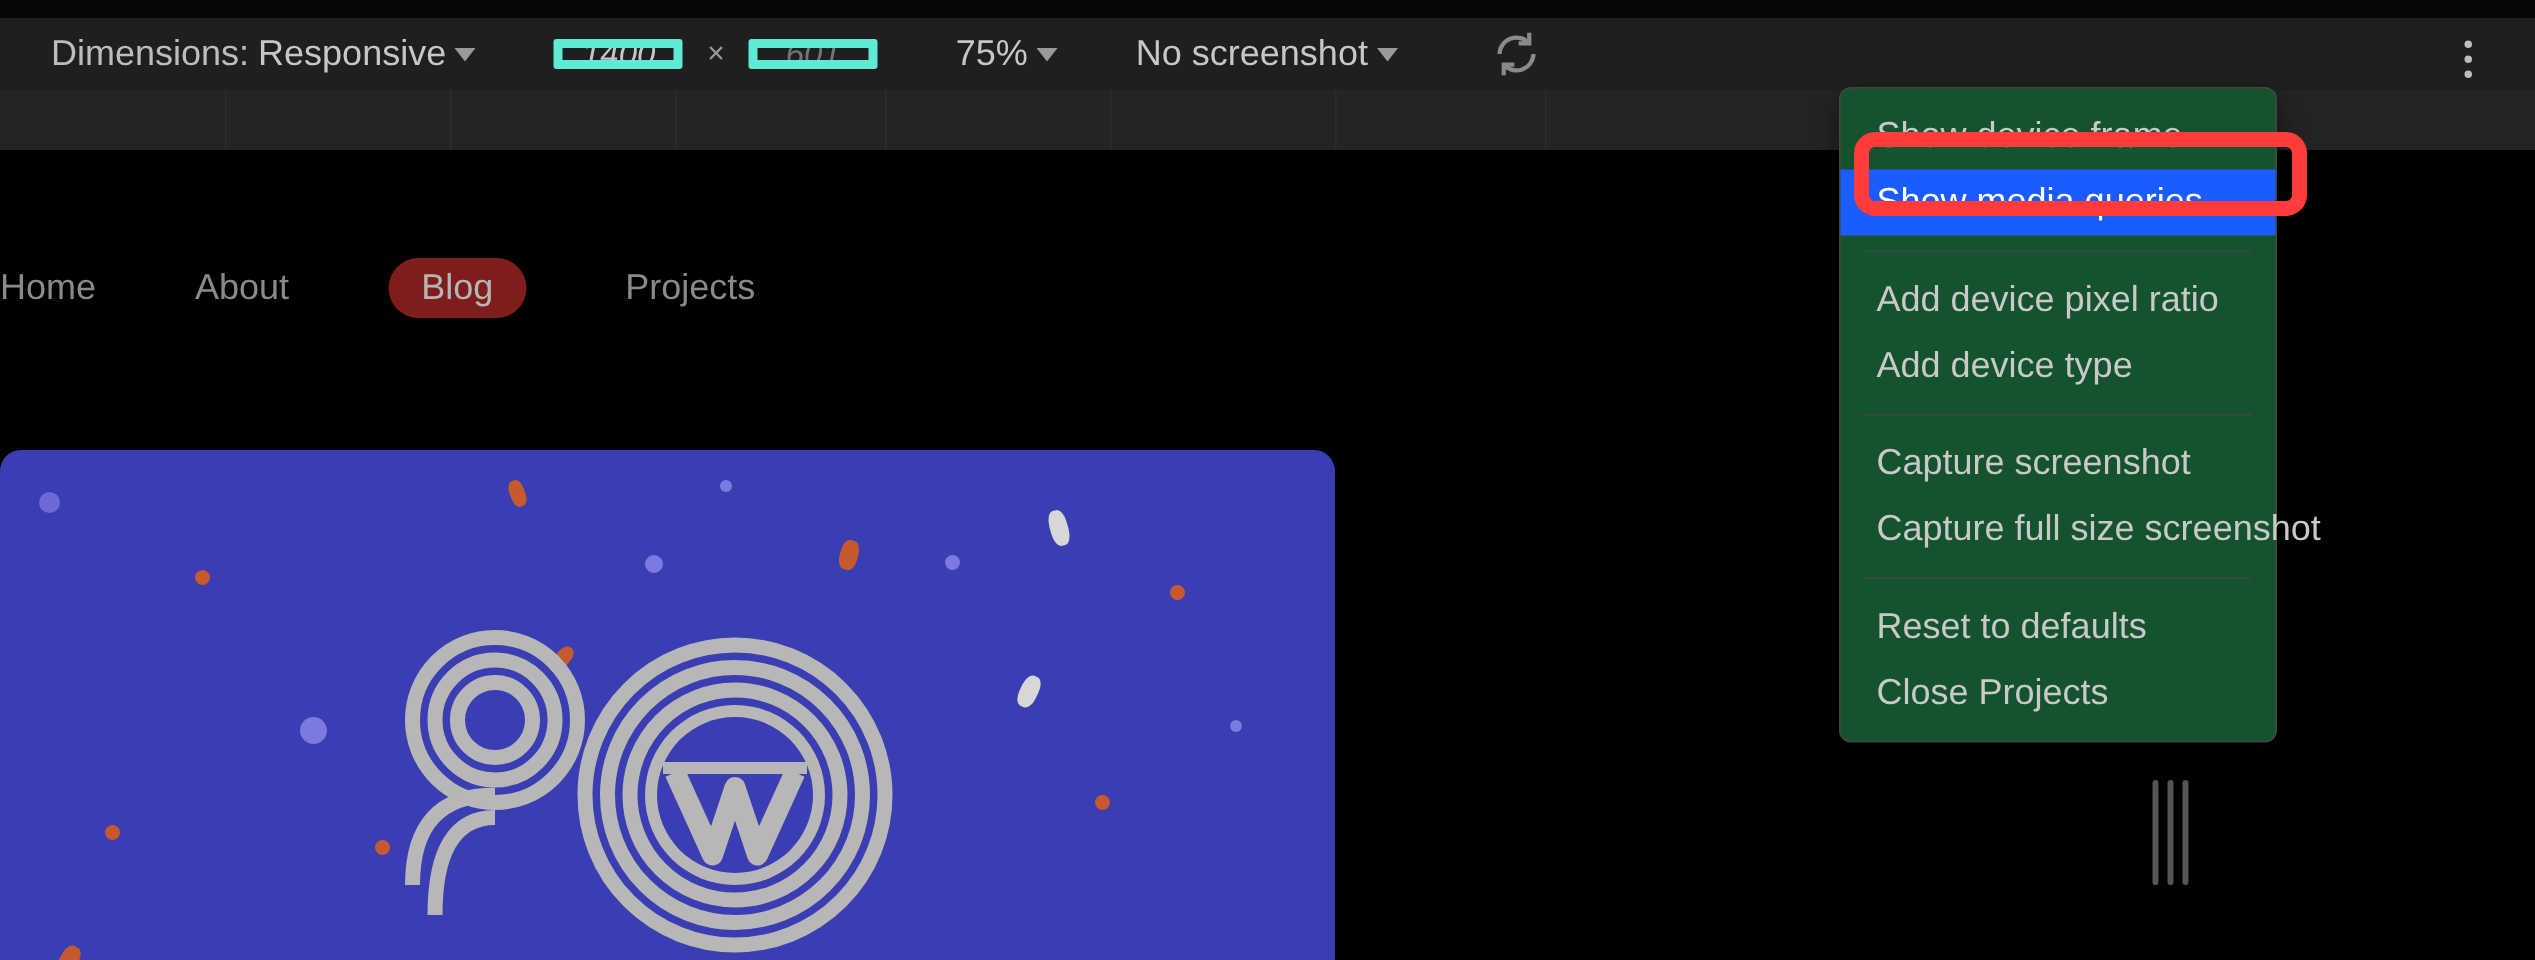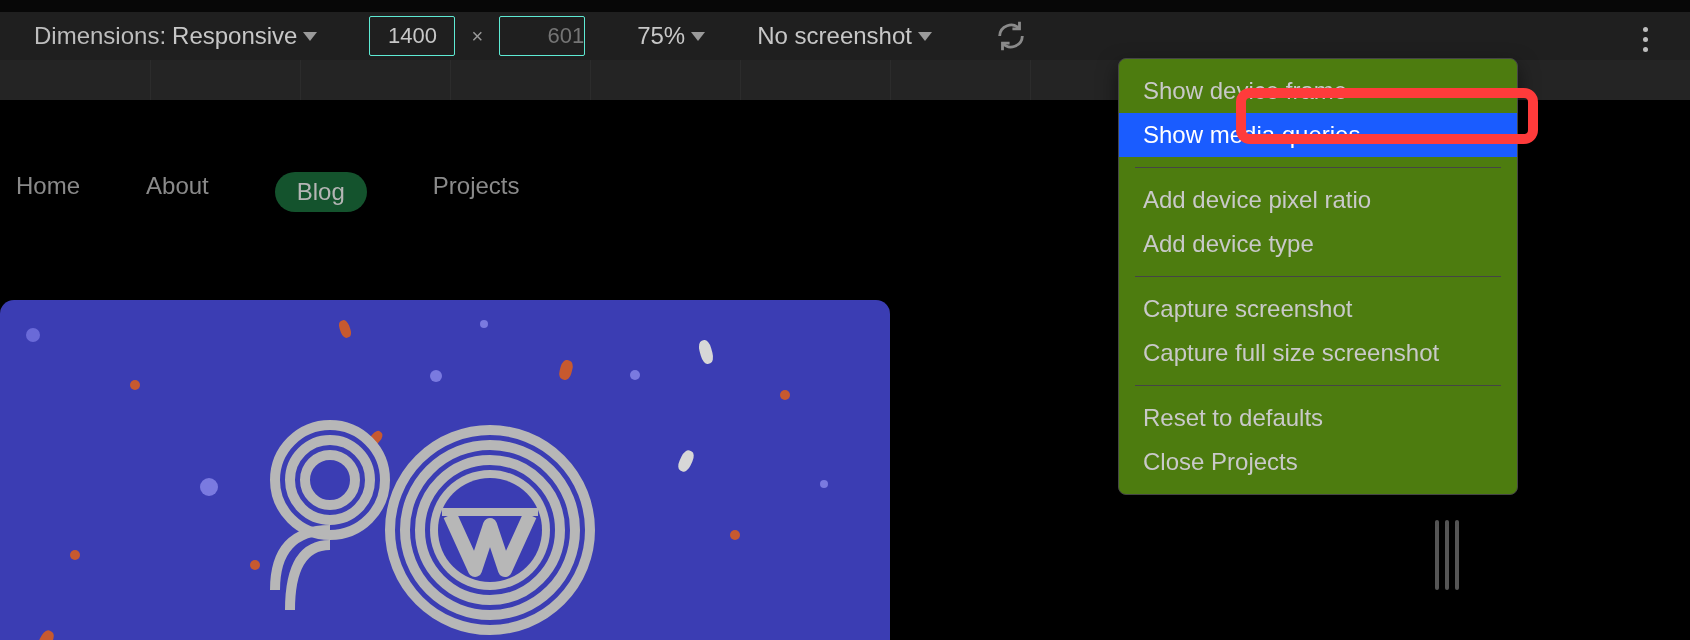--- a/index.html
+++ b/index.html
@@ -7,44 +7,44 @@
 
   
   .device-toolbar {
     position: absolute; top: 12px; left: 0; width: 100%; height: 48px;
     background: #1f1f1f;
     display: flex; align-items: center; padding-left: 34px; gap: 16px;
     color: #c7c7c7; font-size: 24px;
   }
   .device-toolbar .dim-label { color: #bdbdbd; }
   .device-toolbar .num-input {
-    width: 86px; height: 40px; background: #1f1f1f; border: 1px solid #5eead4;
-    color: #c7c7c7; text-align: center; font-size: 22px; border-radius: 2px;
-  }
-  .device-toolbar .num-input.disabled { color: #14b8a6; text-align: right; }
+    width: 86px; height: 20px; background: #1f1f1f; border: 6px solid #5eead4;
+    color: #c7c7c7; text-align: center; font-size: 22px; border-radius: 2px; font-style: italic;
+  }
+  .device-toolbar .num-input.disabled { color: #14b8a6; }
   .device-toolbar .times { color: #9a9a9a; font-size: 20px; }
   .device-toolbar .zoom, .device-toolbar .throttling { display: flex; align-items: center; gap: 6px; }
   .device-toolbar .rotate-icon svg { display:block; }
   .device-toolbar .spacer { flex: 0 0 20px; }
 
   
   .ruler-band {
     position: absolute; top: 60px; left: 0; width: 100%; height: 40px;
     background: #242424;
   }
   .ruler-tick { position: absolute; top:0; width:1px; height:40px; background:#2c2c2c; }
 
   
   .viewport { position: absolute; top: 100px; left: 0; right:0; bottom:0; background: #000; }
   .viewport .nav {
-    position: absolute; top: 72px; left: 16px; display: flex; gap: 66px;
+    position: absolute; top: 72px; left: 0; display: flex; align-items: center; gap: 66px;
     padding-left: 0; color: #8a8a8a; font-size: 24px;
   }
   .viewport .nav .pill {
-    background: #14532d; color: #b5b5b5; padding: 6px 22px; border-radius: 22px;
+    background: #7f1d1d; color: #b5b5b5; padding: 6px 22px; border-radius: 22px;
   }
   .viewport .nav a { color: #8a8a8a; text-decoration: none; }
 
   
   .hero {
     position: absolute; top: 200px; left: 0; width: 890px; height: 420px;
     background: #3b3db3; border-radius: 14px; overflow:hidden;
   }
   .hero .confetti div { position: absolute; border-radius: 50%; }
   .hero .logo20 { position:absolute; left: 260px; top: 110px; }
@@ -64,22 +64,22 @@
   }
   .kebab span { width:5px; height:5px; background:#bdbdbd; border-radius:50%; }
 
   
   .dim-overlay {
     position:absolute; inset:0; background: rgba(0,0,0,0.32); pointer-events:none;
   }
 
   
   .ctx-menu {
-    position: absolute; top: 58px; right: 172px; width: 400px;
-    background: #4d7c0f; border: 1px solid #454545; border-radius: 8px;
+    position: absolute; top: 58px; right: 172px; width: 292px;
+    background: #14532d; border: 1px solid #454545; border-radius: 8px;
     box-shadow: 0 8px 20px rgba(0,0,0,0.5);
     padding: 10px 0; font-size: 24px; color: #c9c9c9;
     z-index: 50;
   }
   .ctx-menu .item {
     padding: 8px 24px; white-space: nowrap; cursor: pointer;
   }
   .ctx-menu .item.selected { background: #1a5cff; color: #fff; }
   .ctx-menu .sep { height:1px; background:#454545; margin: 10px 16px; }
 

